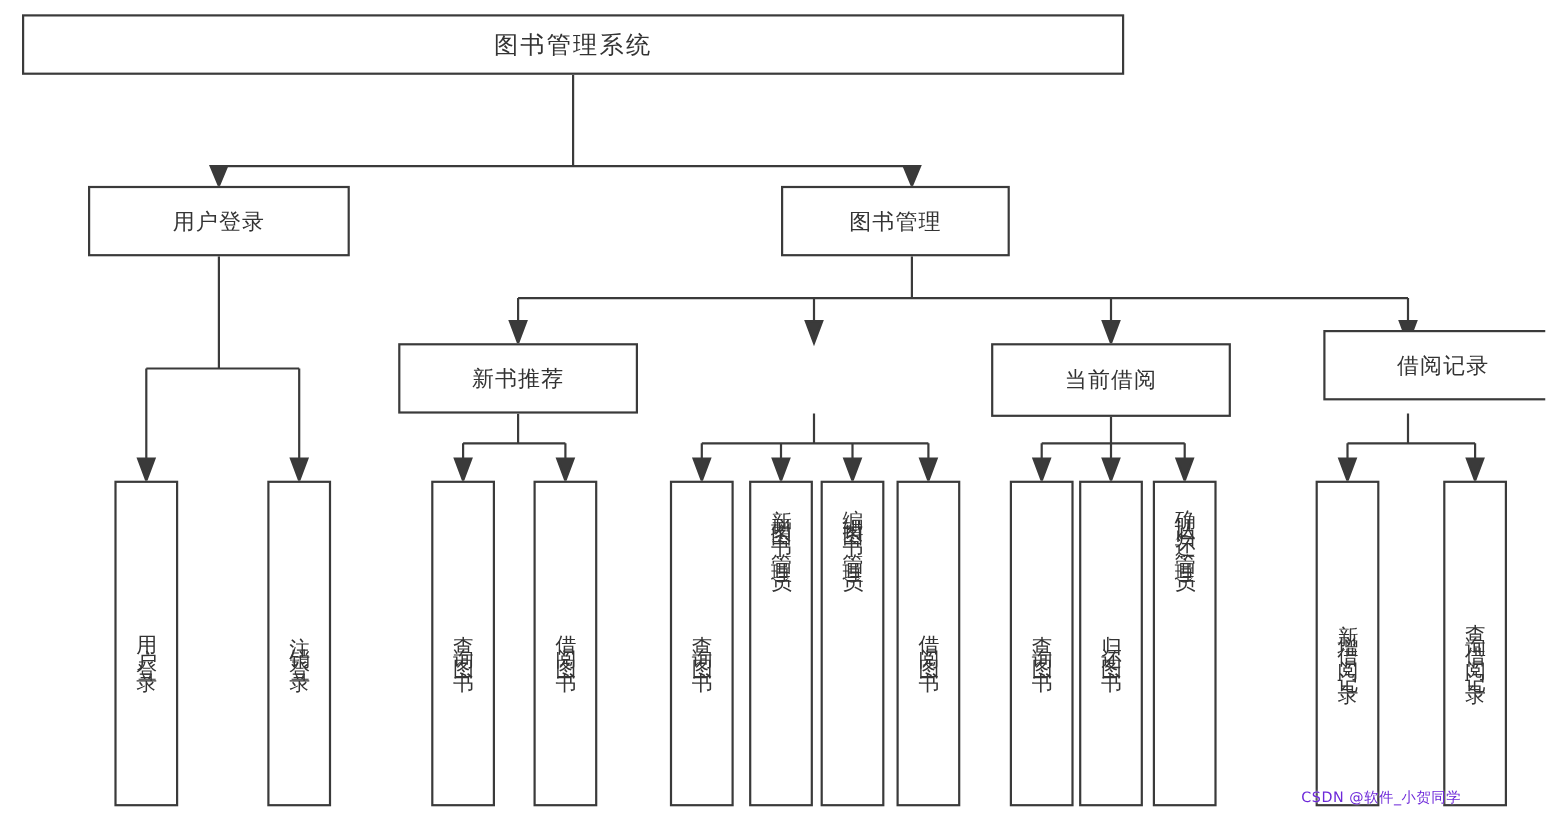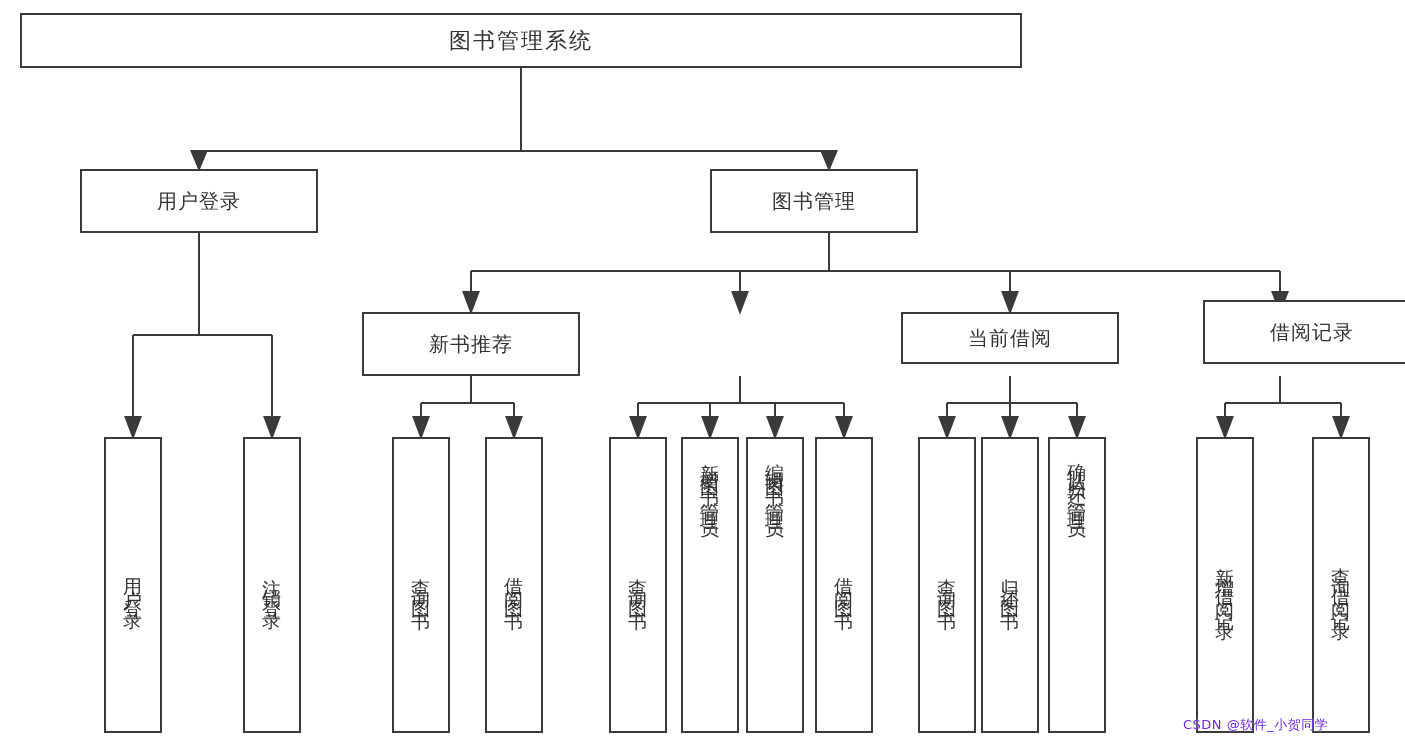--- a/index.html
+++ b/index.html
@@ -133,21 +133,21 @@
   <div class="box h-box" style="left:80px; top:169px; width:238px; height:64px;">
     <span>用户登录</span>
   </div>
   <div class="box h-box" style="left:710px; top:169px; width:208px; height:64px;">
     <span>图书管理</span>
   </div>
 
   <div class="box h-box" style="left:362px; top:312px; width:218px; height:64px;justify-content:center;">
     <span>新书推荐</span>
   </div>
-  <div class="box h-box" style="left:901px; top:312px; width:218px; height:52px;">
+  <div class="box h-box" style="left:901px; top:312px; width:218px; height:67px;">
     <span>当前借阅</span>
   </div>
   <div class="box h-box" style="left:1171px; top:300px; width:218px; height:64px;margin-left:32px;">
     <span>借阅记录</span>
   </div>
 
   <div class="box v-box" style="left:104px; top:437px; width:58px; height:296px;">
     <span class="v-text">用户登录</span>
   </div>
   <div class="box v-box" style="left:243px; top:437px; width:58px; height:296px;">

